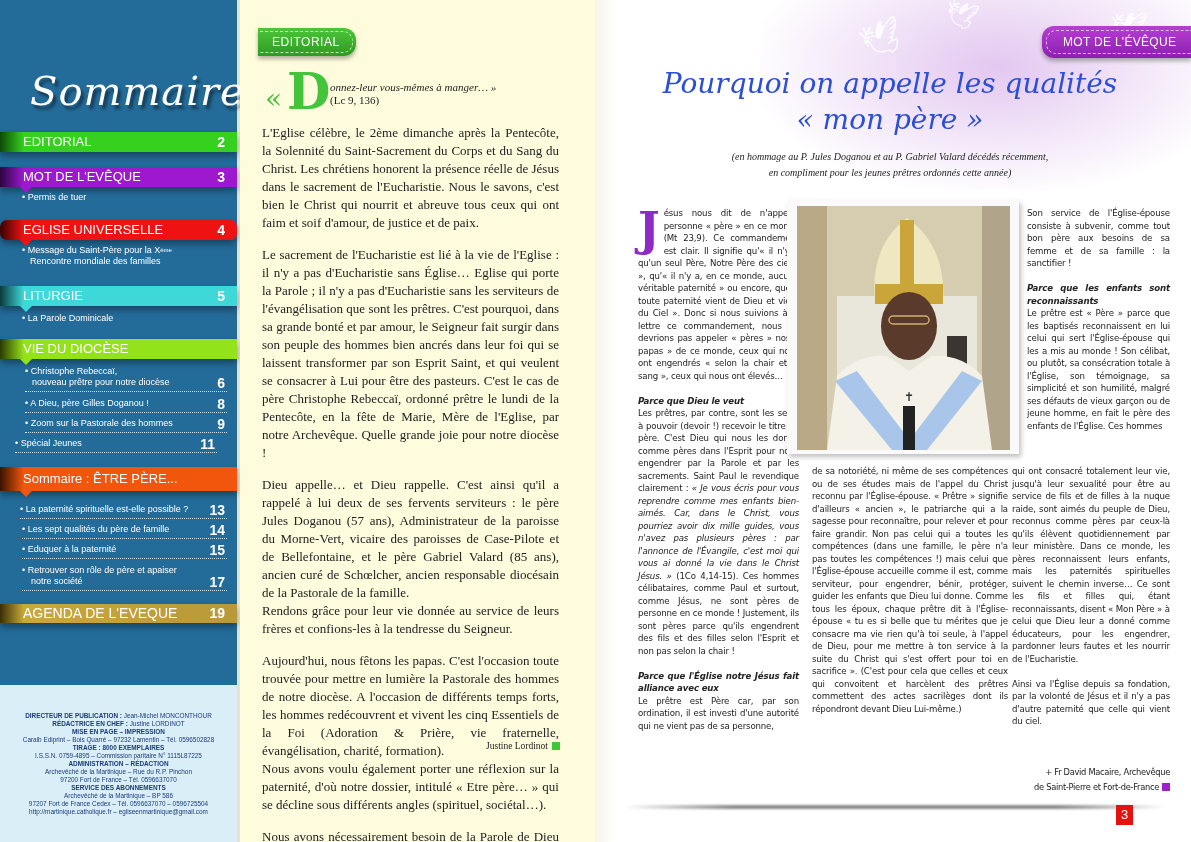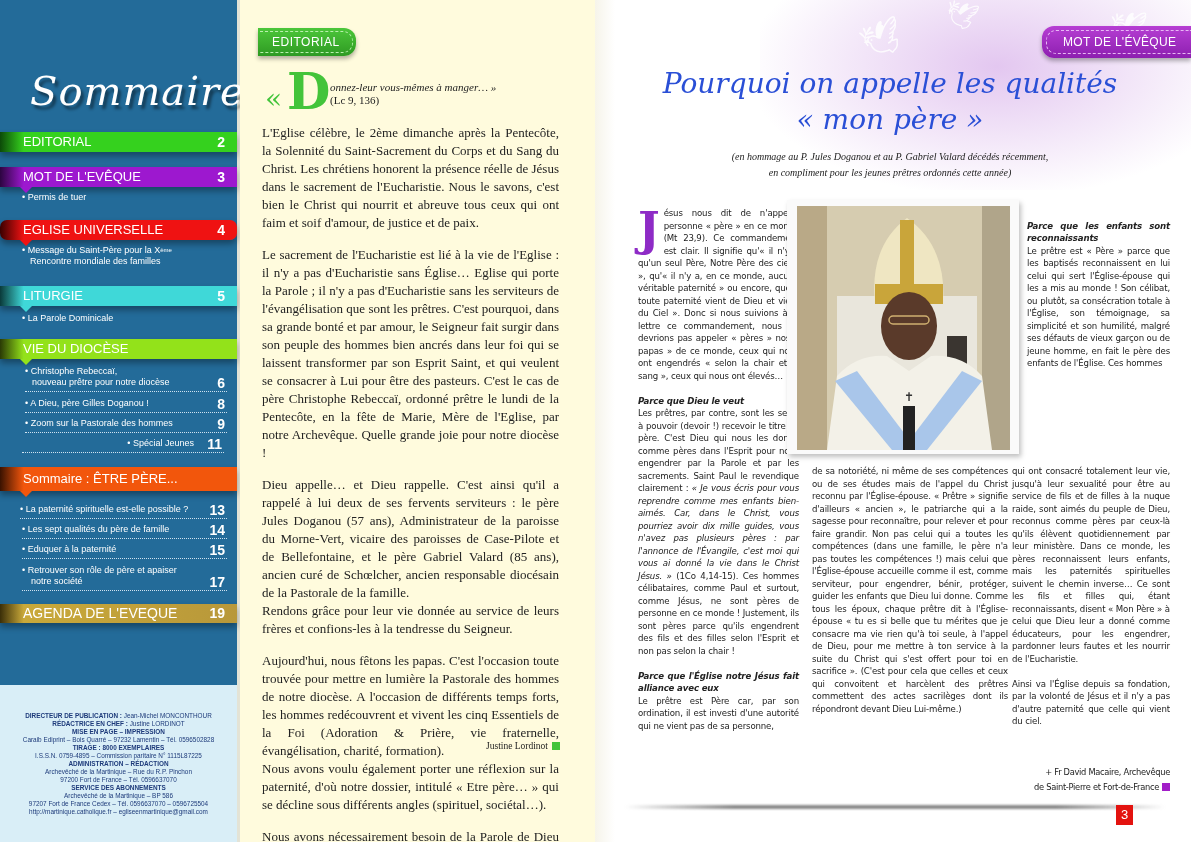--- a/index.html
+++ b/index.html
@@ -151,21 +151,21 @@
   <span class="num">6</span>
 </div>
 <div class="sub-item dotted" style="top:398px;left:25px;width:202px;">
   <span class="txt">• A Dieu, père Gilles Doganou !</span>
   <span class="num">8</span>
 </div>
 <div class="sub-item dotted" style="top:418px;left:25px;width:202px;">
   <span class="txt">• Zoom sur la Pastorale des hommes</span>
   <span class="num">9</span>
 </div>
-<div class="sub-item dotted" style="top:438px;left:22px;width:202px;text-align:right;">
+<div class="sub-item dotted" style="top:438px;left:15px;width:202px;">
   <span class="txt">• Spécial Jeunes</span>
   <span class="num">11</span>
 </div>
 
 <div class="sec-bar" style="top:467px;height:24px;line-height:24px;background:linear-gradient(to right,#3a1200,#f2560c 10%,#f2560c);">
   <span>Sommaire : ÊTRE PÈRE...</span>
   <span class="notch" style="border-top-color:#f2560c;"></span>
 </div>
 <div class="sub-item dotted" style="top:504px;left:20px;width:207px;">
   <span class="txt">• La paternité spirituelle est-elle possible ?</span>
@@ -280,20 +280,21 @@
       <text x="112" y="195" font-size="12" fill="#333" text-anchor="middle">✝</text>
     </svg>
   </div>
 </div>
 
 <div class="col col-2">
   <p>de sa notoriété, ni même de ses compétences ou de ses études mais de l'appel du Christ reconnu par l'Église-épouse. « Prêtre » signifie d'ailleurs « ancien », le patriarche qui a la sagesse pour reconnaître, pour relever et pour faire grandir. Non pas celui qui a toutes les compétences (dans une famille, le père n'a pas toutes les compétences !) mais celui que l'Église-épouse accueille comme il est, comme serviteur, pour engendrer, bénir, protéger, guider les enfants que Dieu lui donne. Comme tous les époux, chaque prêtre dit à l'Église-épouse « tu es si belle que tu mérites que je consacre ma vie rien qu'à toi seule, à l'appel de Dieu, pour me mettre à ton service à la suite du Christ qui s'est offert pour toi en sacrifice ». (C'est pour cela que celles et ceux qui convoitent et harcèlent des prêtres commettent des actes sacrilèges dont ils répondront devant Dieu Lui-même.)</p>
 </div>
 
 <div class="col col-3">
+  <p>Son service de l'Église-épouse consiste à subvenir, comme tout bon père aux besoins de sa femme et de sa famille : la sanctifier !</p>
   <p class="gap h">Parce que les enfants sont reconnaissants</p>
   <p>Le prêtre est « Père » parce que les baptisés reconnaissent en lui celui qui sert l'Église-épouse qui les a mis au monde ! Son célibat, ou plutôt, sa consécration totale à l'Église, son témoignage, sa simplicité et son humilité, malgré ses défauts de vieux garçon ou de jeune homme, en fait le père des enfants de l'Église. Ces hommes</p>
 </div>
 
 <div class="col col-3b">
   <p>qui ont consacré totalement leur vie, jusqu'à leur sexualité pour être au service de fils et de filles à la nuque raide, sont aimés du peuple de Dieu, reconnus comme pères par ceux-là qu'ils élèvent quotidiennement par leur ministère. Dans ce monde, les pères reconnaissent leurs enfants, mais les paternités spirituelles suivent le chemin inverse… Ce sont les fils et filles qui, étant reconnaissants, disent « Mon Père » à celui que Dieu leur a donné comme éducateurs, pour les engendrer, pardonner leurs fautes et les nourrir de l'Eucharistie.</p>
   <p class="gap">Ainsi va l'Église depuis sa fondation, par la volonté de Jésus et il n'y a pas d'autre paternité que celle qui vient du ciel.</p>
 </div>
 
 <div class="signature">

